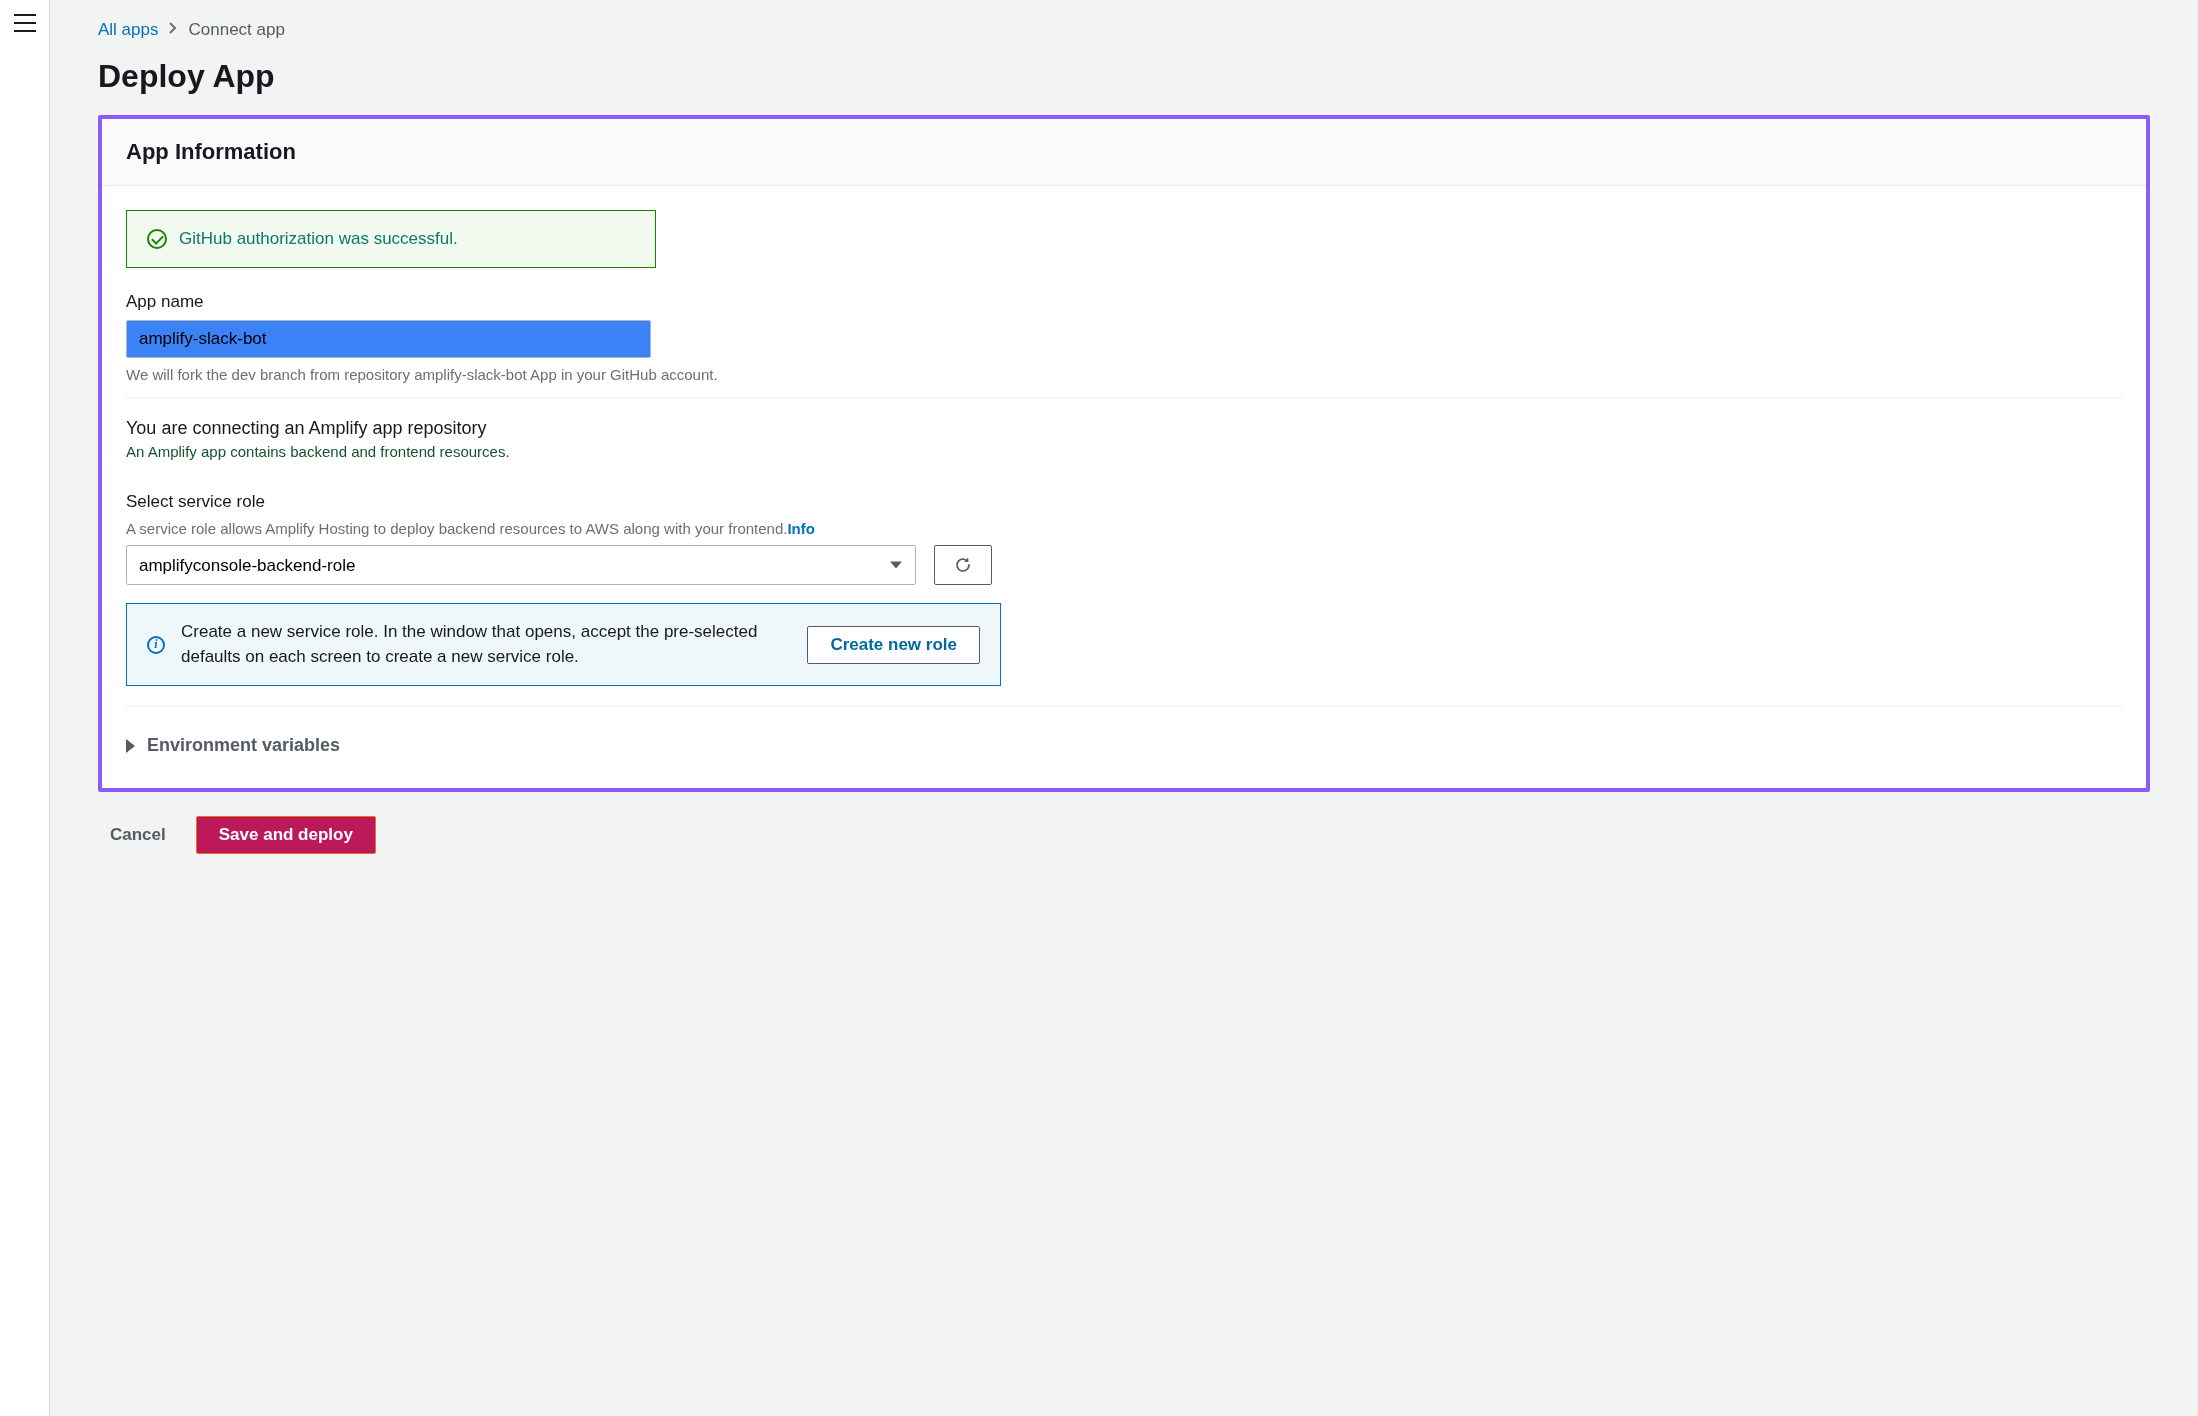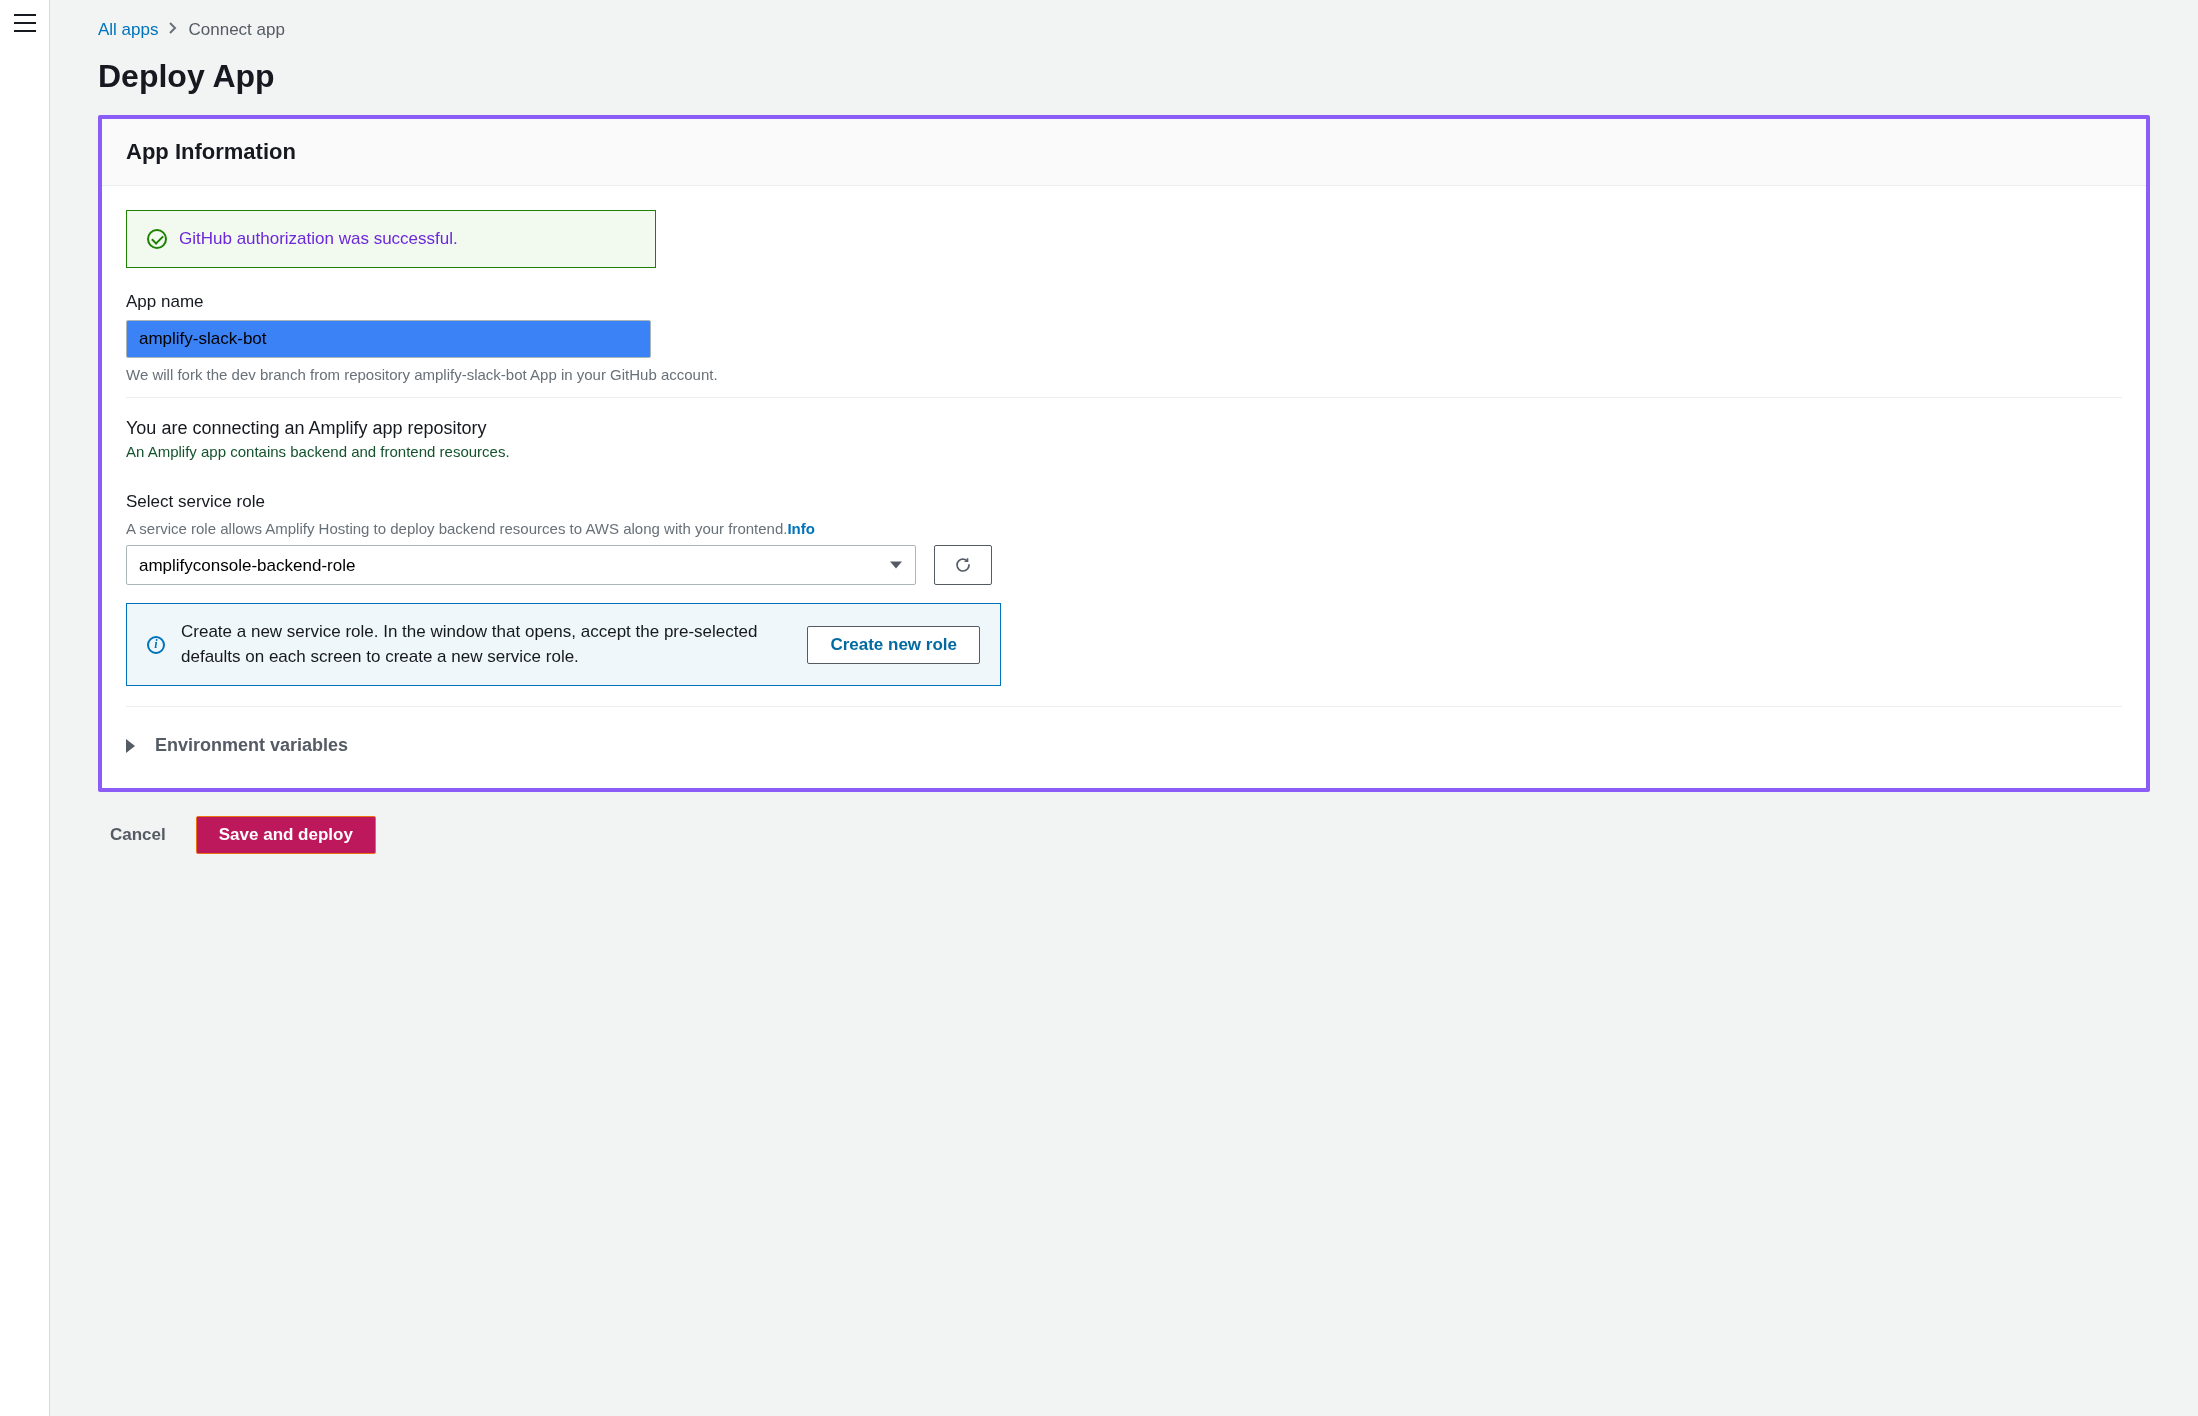--- a/index.html
+++ b/index.html
@@ -110,21 +110,21 @@
       content: "";
       width: 5px;
       height: 9px;
       border-right: 2px solid #1d8102;
       border-bottom: 2px solid #1d8102;
       transform: rotate(45deg);
       margin-top: -2px;
     }
     .alert-success-text {
       font-size: 17px;
-      color: #6d28d9;
+      color: #0f766e;
     }
     .field {
       margin-bottom: 14px;
     }
     .field-label {
       font-size: 17px;
       color: #16191f;
       margin-bottom: 8px;
       display: block;
     }
@@ -255,21 +255,21 @@
       justify-content: center;
     }
     .btn-outline {
       background: #ffffff;
       border: 1px solid #545b64;
       color: #0369a1;
     }
     .expander {
       display: flex;
       align-items: center;
-      gap: 20px;
+      gap: 12px;
       cursor: pointer;
       padding: 8px 0;
     }
     .expander-caret {
       width: 0;
       height: 0;
       border-top: 7px solid transparent;
       border-bottom: 7px solid transparent;
       border-left: 9px solid #545b64;
     }

